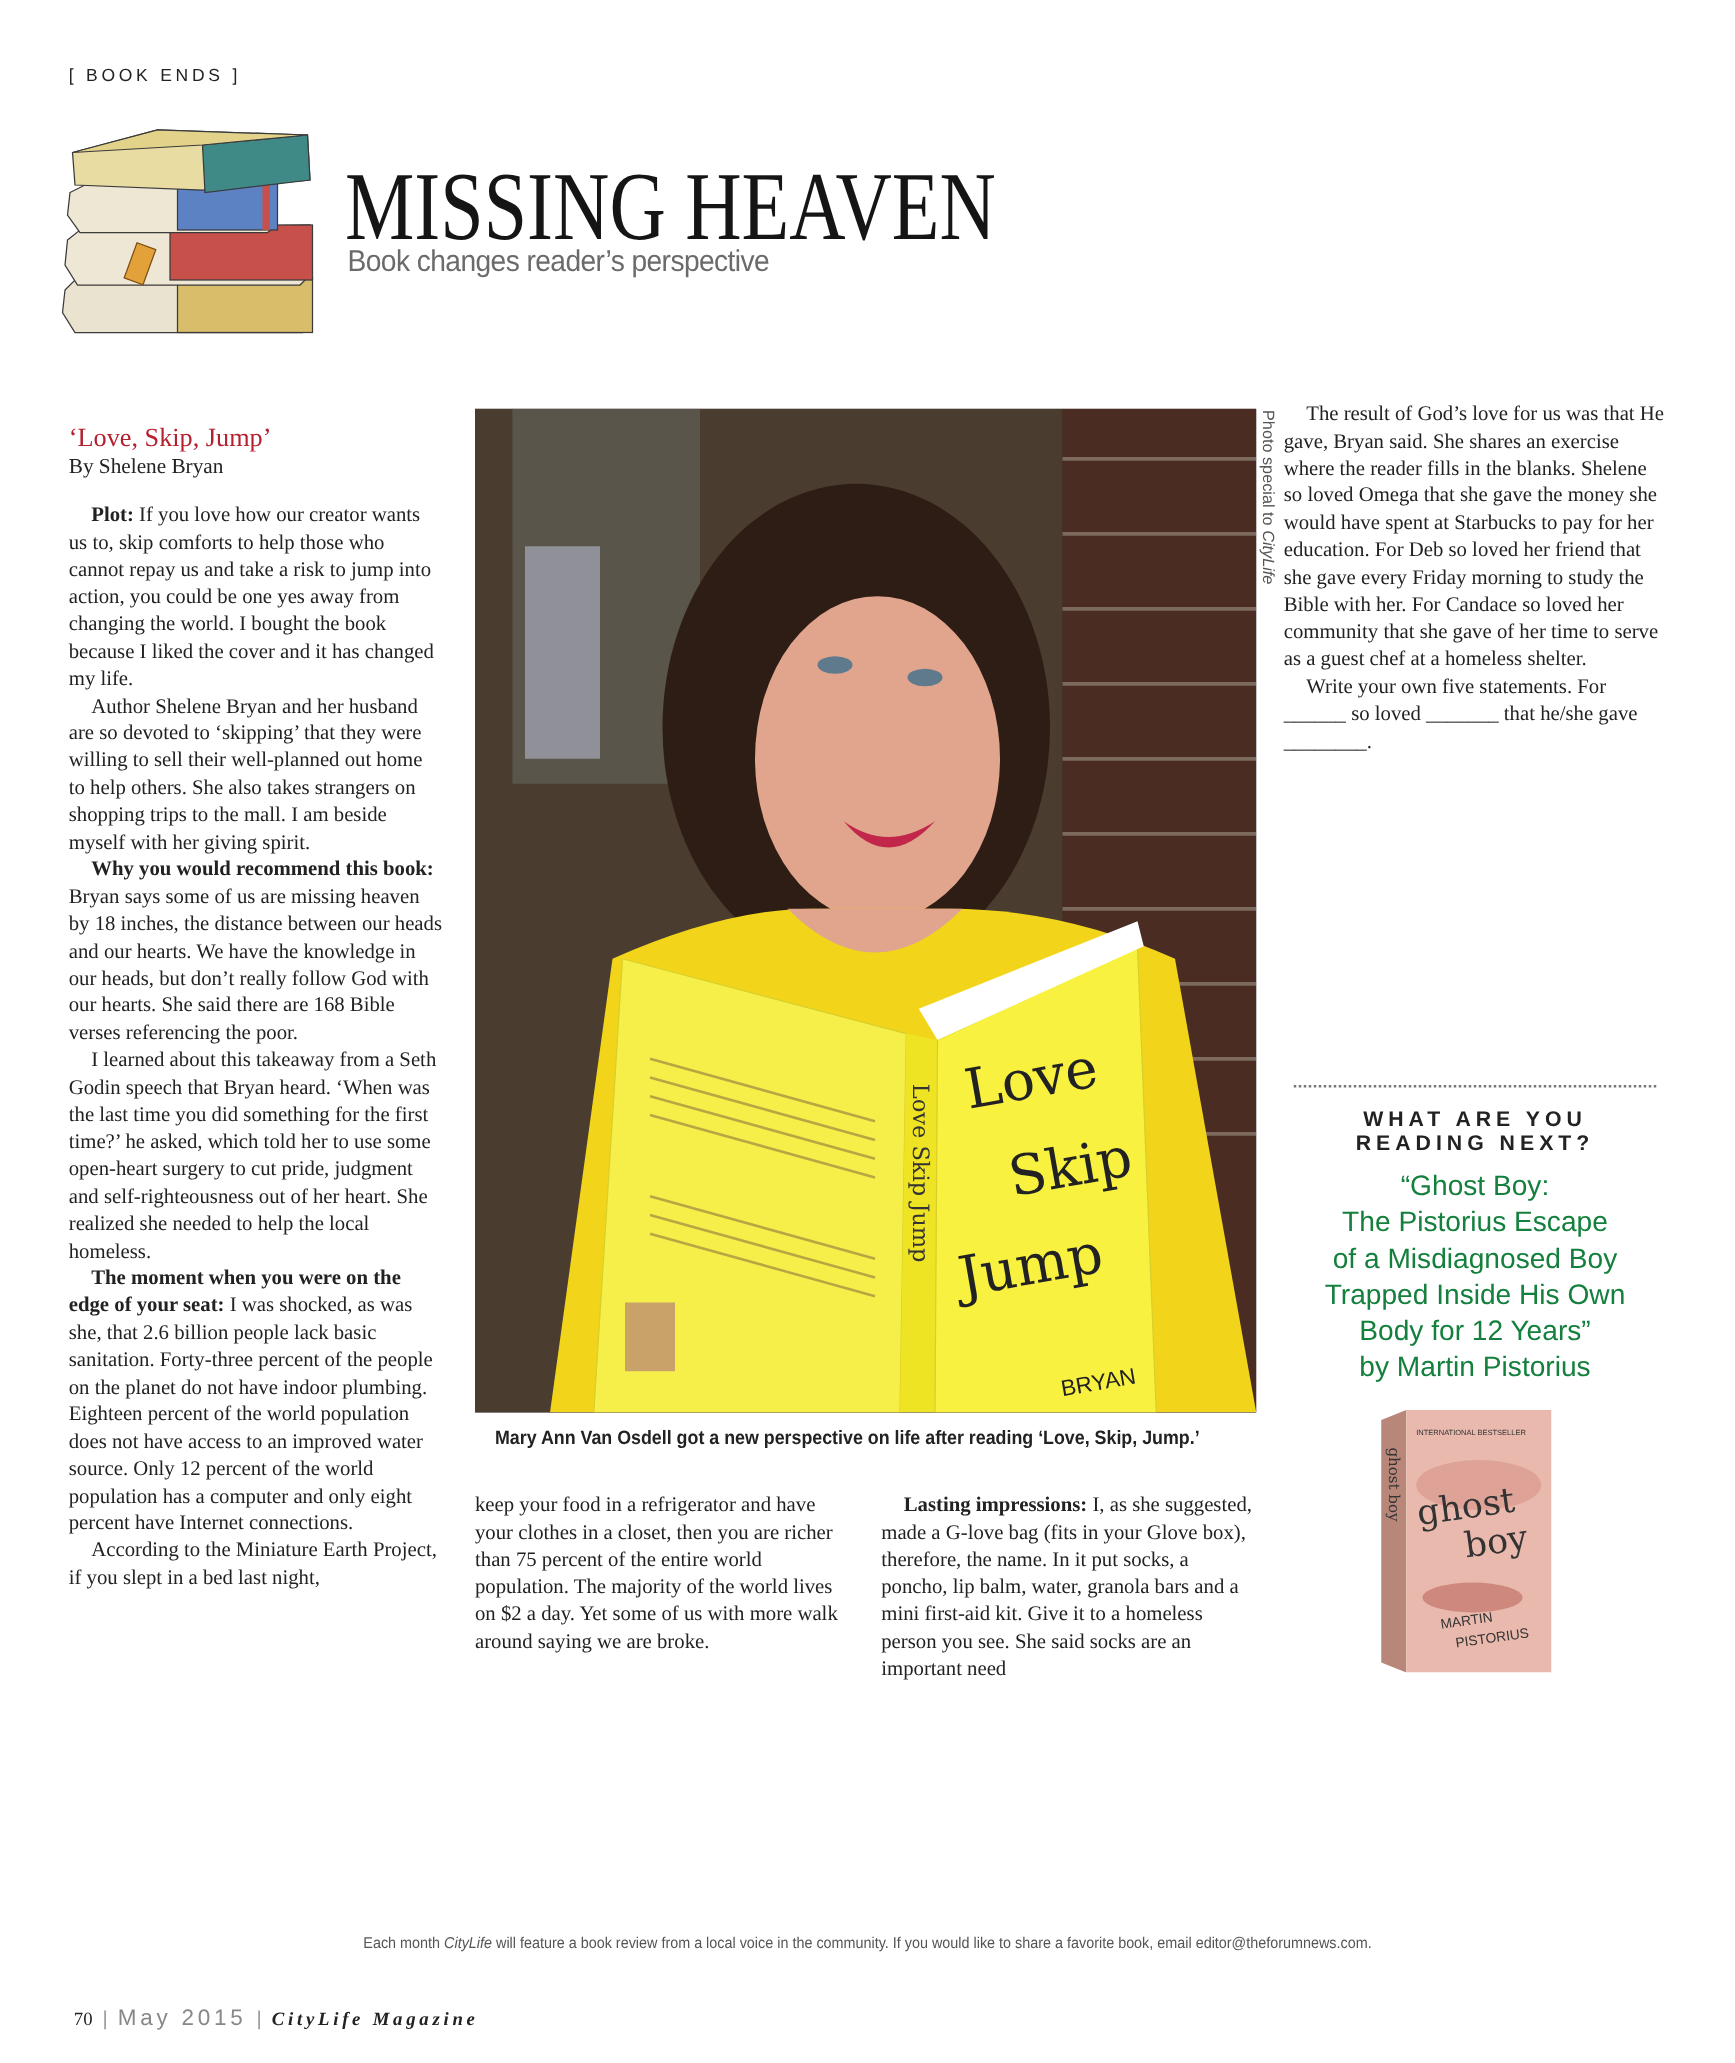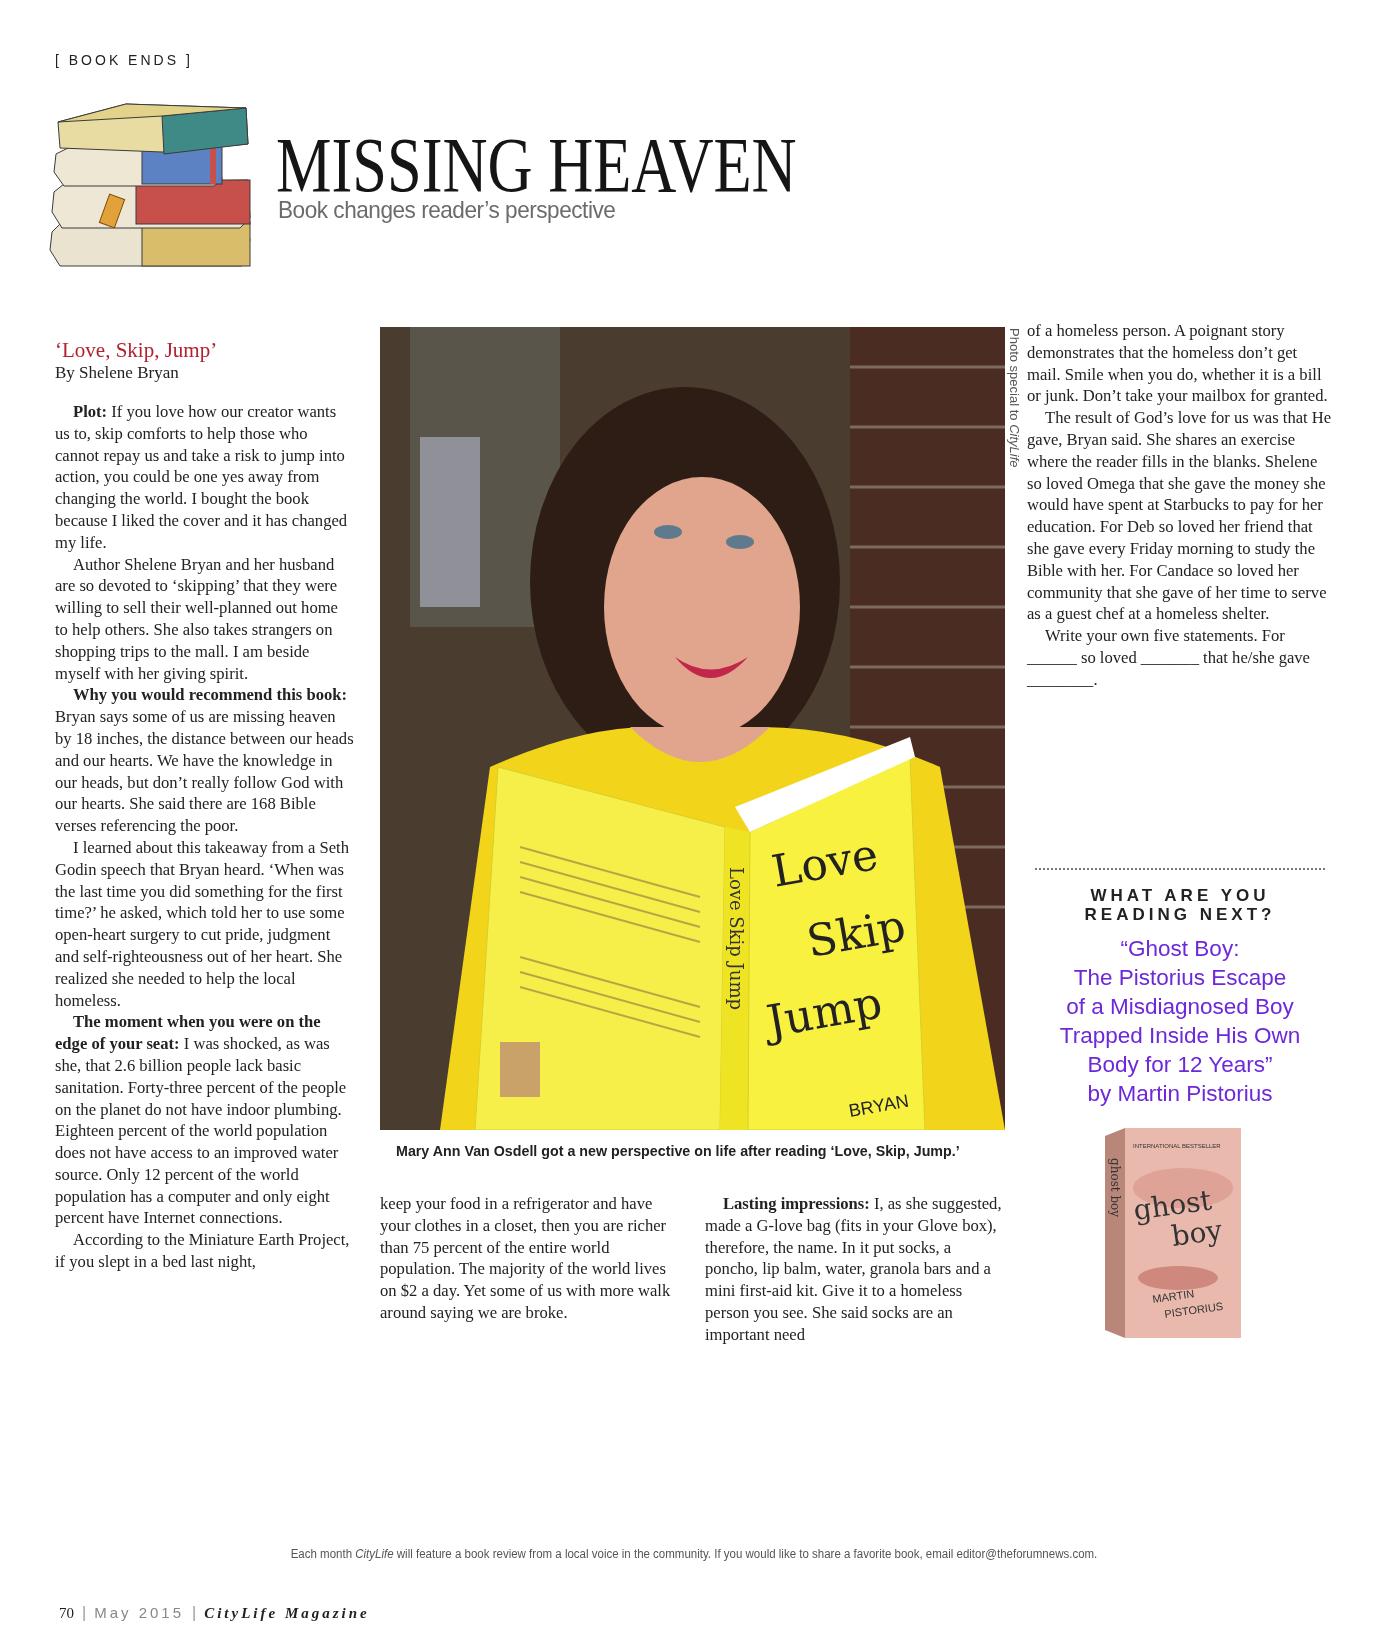--- a/index.html
+++ b/index.html
@@ -59,38 +59,38 @@
     position: absolute; left: 1035px; top: 868px; width: 290px; height: 2px;
     border-top: 2px dotted #777;
   }
   .next-heading {
     position: absolute; left: 1027px; top: 886px; width: 306px; text-align: center;
     font-family: "Liberation Sans", sans-serif; font-weight: bold; font-size: 17px; line-height: 19px;
     letter-spacing: 4px; color: #222;
   }
   .next-title {
     position: absolute; left: 1027px; top: 934px; width: 306px; text-align: center;
-    font-family: "Liberation Sans", sans-serif; font-size: 22.5px; line-height: 29px; color: #6d28d9;
+    font-family: "Liberation Sans", sans-serif; font-size: 22.5px; line-height: 29px; color: #15803d;
   }
   .ghost-cover {
     position: absolute; left: 1103px; top: 1128px; width: 140px; height: 210px;
   }
 
   .footer-note {
     position: absolute; left: 0; top: 1547px; width: 1388px; text-align: center;
     font-family: "Liberation Sans", sans-serif; font-size: 12.5px; color: #555;
     transform: scaleX(0.92); transform-origin: center top;
   }
   .footer-note i { font-style: italic; }
   .page-footer {
     position: absolute; left: 27px; top: 1604px; font-size: 16px; color: #222; white-space: nowrap;
   }
   .page-footer .num { font-family: "Liberation Serif", serif; font-weight: normal; font-size: 15px; margin-left: 32px; }
   .page-footer .sep { color: #999; margin: 0 8px; font-family: "Liberation Sans", sans-serif; }
-  .page-footer .date { font-family: "Liberation Sans", sans-serif; font-size: 15px; letter-spacing: 3px; color: #888; }
+  .page-footer .date { font-family: "Liberation Sans", sans-serif; font-size: 18px; letter-spacing: 3px; color: #888; }
   .page-footer .mag { font-family: "Liberation Serif", serif; font-style: italic; font-weight: bold; font-size: 15px; letter-spacing: 3px; }
 </style>
 </head>
 <body>
 
 <div class="section-label">[ BOOK ENDS ]</div>
 
 <svg class="books" viewBox="0 0 214 170">
 
   <polygon points="6,132 16,122 200,120 204,140 196,166 14,166 4,150" fill="#e9e3cf" stroke="#3b3b3b" stroke-width="1"></polygon>
@@ -180,21 +180,20 @@
 <div class="caption">Mary Ann Van Osdell got a new perspective on life after reading ‘Love, Skip, Jump.’</div>
 
 <div class="col col-mid1">
     <p class="noindent"><span>keep your food in a refrigerator and have your clothes in a closet, then you are richer than 75 percent of the entire world population. The majority of the world lives on $2 a day. Yet some of us with more walk around saying we are broke.</span></p>
   </div>
 <div class="col col-mid2">
     <p><b>Lasting impressions:</b><span> I, as she suggested, made a G-love bag (fits in your Glove box), therefore, the name. In it put socks, a poncho, lip balm, water, granola bars and a mini first-aid kit. Give it to a homeless person you see. She said socks are an important need</span></p>
   </div>
 
 <div class="col col-right">
-    <p class="noindent"><span>of a homeless person. A poignant story demonstrates that the homeless don’t get mail. Smile when you do, whether it is a bill or junk. Don’t take your mailbox for granted.</span></p>
     <p><span>The result of God’s love for us was that He gave, Bryan said. She shares an exercise where the reader fills in the blanks. Shelene so loved Omega that she gave the money she would have spent at Starbucks to pay for her education. For Deb so loved her friend that she gave every Friday morning to study the Bible with her. For Candace so loved her community that she gave of her time to serve as a guest chef at a homeless shelter.</span></p>
     <p><span>Write your own five statements. For ______ so loved _______ that he/she gave ________.</span></p>
   </div>
 
 <div class="dots"></div>
 <div class="next-heading">
   <div>WHAT ARE YOU</div>
   <div>READING NEXT?</div>
 </div>
 <div class="next-title">

